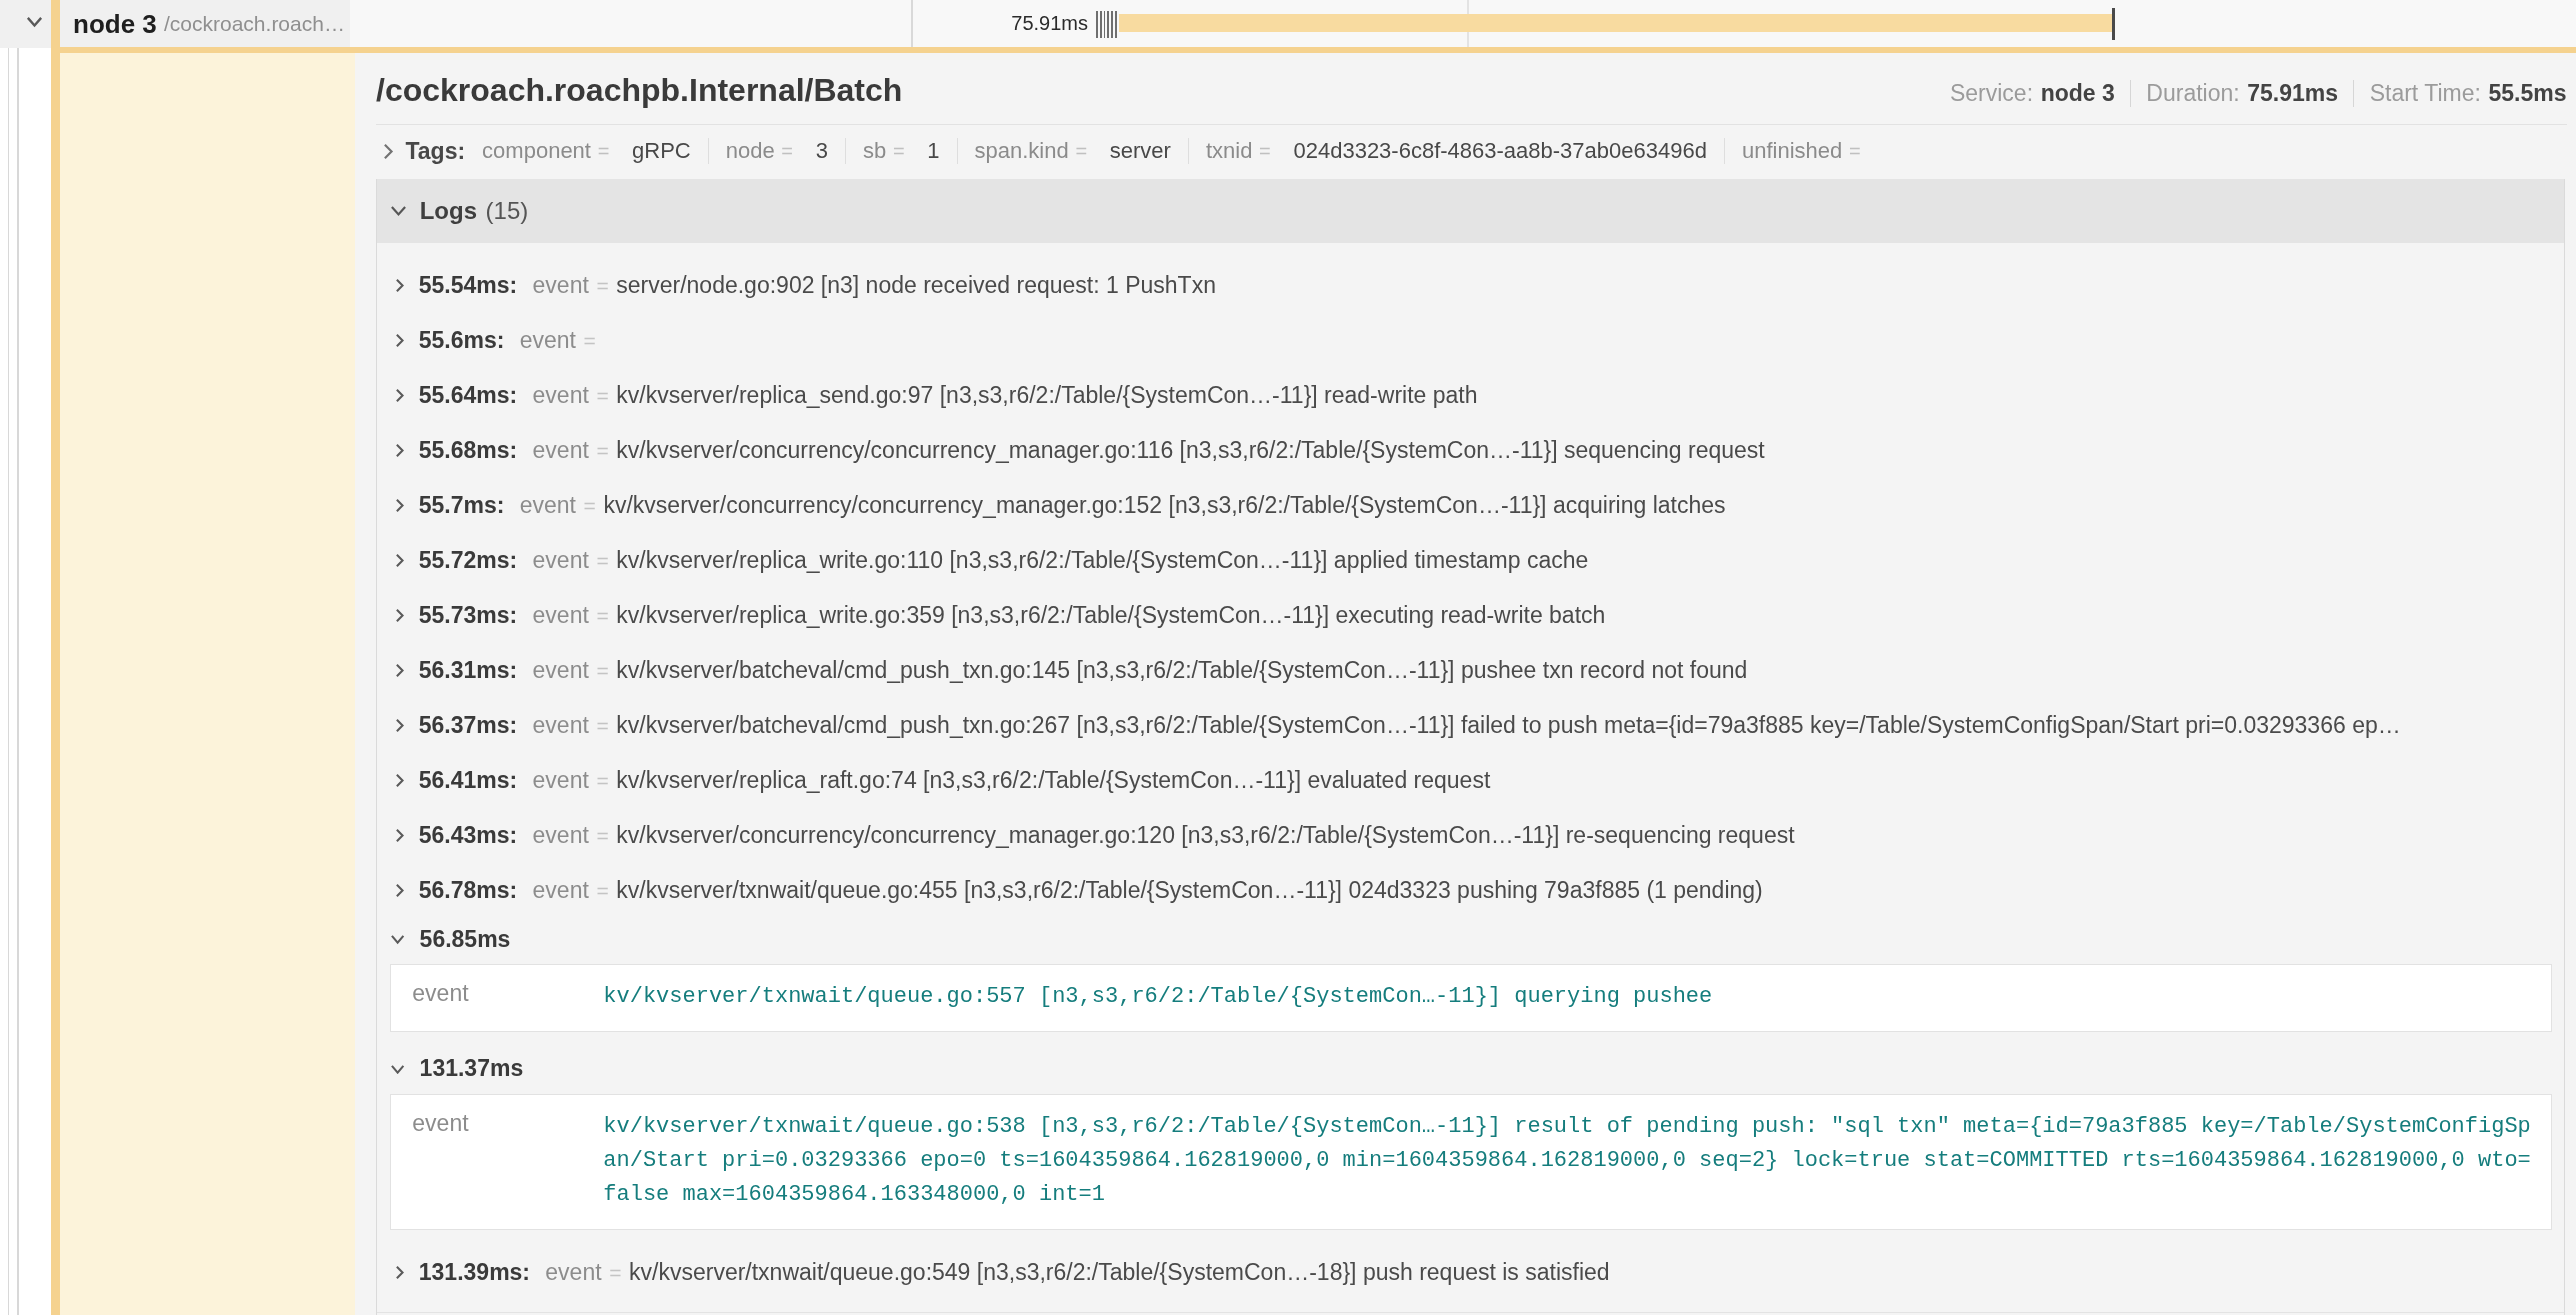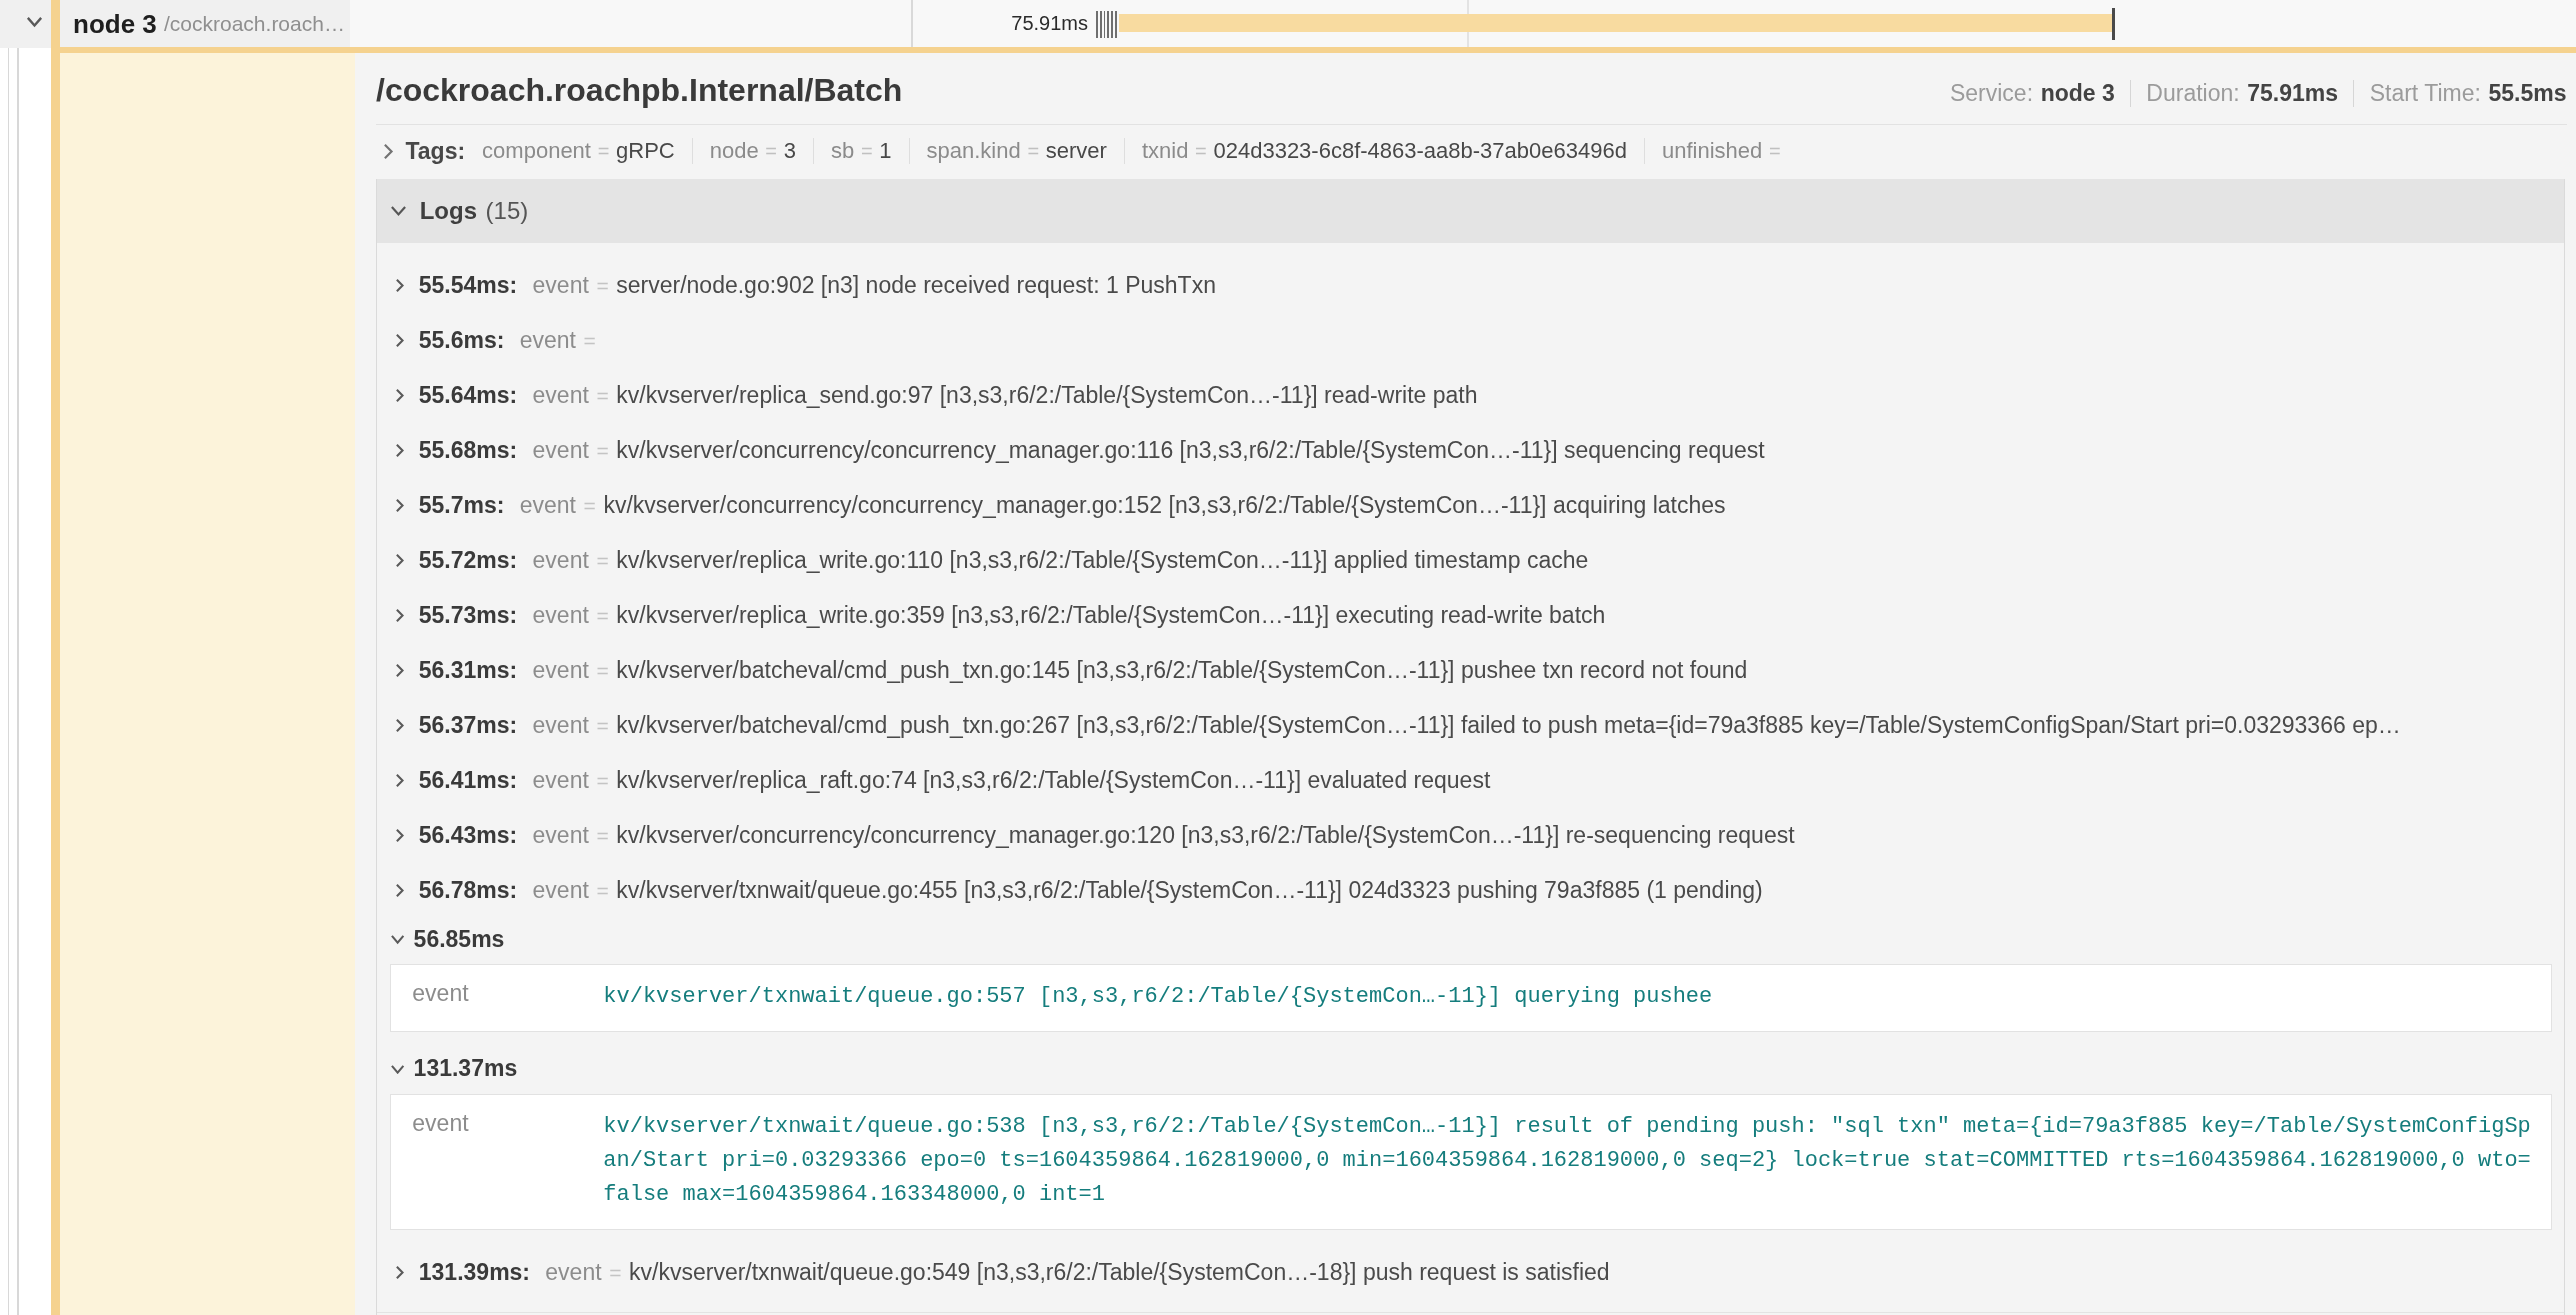--- a/index.html
+++ b/index.html
@@ -41,37 +41,37 @@
   .meta .m-item + .m-item { border-left:1.9px solid #d6d6d6; margin-left:15.3px; padding-left:15.3px;align-items:center; }
   .rule { border-bottom:1.9px solid #e2e2e2; margin-top:15.3px; }
 
   .tags-row { display:flex; align-items:center; padding:12.4px 0 14.3px 5.7px; }
   .tags-label { font-size:23px; font-weight:700; color:#484848; margin-left:11.4px; }
   .tag-list { display:flex; align-items:center; list-style:none; margin-left:17px; }
   .tag { display:flex; align-items:baseline; font-size:22px; white-space:nowrap; }
   .tag + .tag { border-left:1.9px solid #dedede; margin-left:17px; padding-left:17px; }
   .tag .t-key { color:#8b8b8b; }
   .tag .t-eq { color:#c0c0c0; margin:0 6.7px; font-size:20px; }
-  .tag .t-val { color:#484848; }
+  .tag .t-val { color:#484848;margin-left:16px; }
 
   .logs-box { border:1.9px solid #dadada; border-top:none; margin-right:1.9px; background:#f4f4f4; }
   .logs-header { background:#e4e4e4; height:64px; display:flex; align-items:center; padding-left:13.3px; }
   .logs-title { font-size:24px; font-weight:700; color:#3f3f3f; margin-left:12.4px; }
   .logs-count { font-size:24px; color:#555; margin-left:8.6px; font-weight:400; }
   .logs-body { padding:15.3px 11.4px 0 13.3px; }
 
   .log-row { height:55px; display:flex; align-items:center; white-space:nowrap; overflow:hidden; font-size:23px;text-align:center; }
   .log-row .lr-chevron { flex:0 0 auto; margin:0 0 0 3.8px; display:flex; }
   .log-time { font-weight:700; color:#3a3a3a; margin-left:13.3px; }
   .log-key { color:#8c8c8c; margin-left:15.3px; }
   .log-eq { color:#c4c4c4; margin:0 7.6px; font-size:21px; }
   .log-msg { color:#4a4a4a; }
 
   .log-exp-header { height:42px; display:flex; align-items:center; font-size:23px; }
-  .log-exp-header .log-time { margin-left:8px; }
+  .log-exp-header .log-time { margin-left:14px; }
   .event-box { background:#ffffff; border:1.9px solid #e2e2e2; margin:3.8px 0 15.3px 0; padding:15.3px 19px 17px 21px; display:flex; }
   .ev-key { flex:0 0 191px; font-size:23px; color:#8c8c8c; }
   .ev-val { font-family:"Liberation Mono", monospace; font-size:22px; color:#157d7d; line-height:1.55; word-break:break-all; white-space:pre-wrap; }
 
   .logs-footer { border-top:1.9px solid #e3e3e3; margin-top:11.4px; padding:11.4px 0 13.3px 1.9px; font-size:19px; color:#9e9e9e; }
 
   svg.chev { display:block; }
 </style>
 </head>
 <body>

